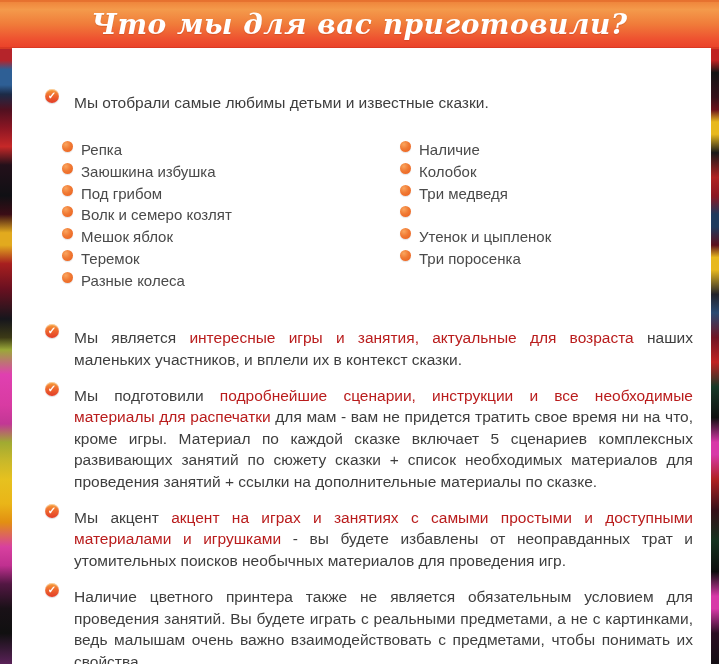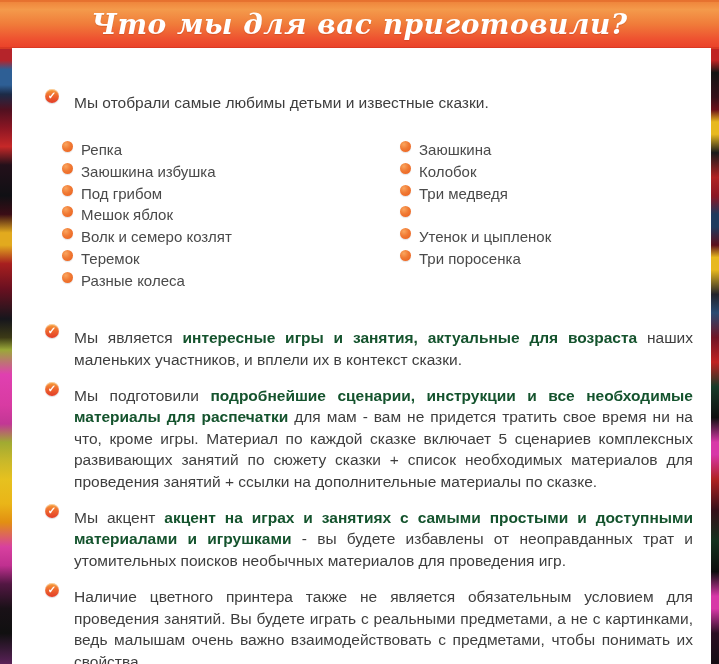--- a/index.html
+++ b/index.html
@@ -63,21 +63,21 @@
     flex:0 0 auto;width:14px;height:14px;margin:3px 9px 0 0;
     border-radius:50%;
     background:linear-gradient(180deg,#f7a238 0%,#ef6a2e 45%,#e23c28 100%);
     box-shadow:inset 0 1px 1px rgba(255,255,255,.55), 0 1px 1px rgba(0,0,0,.15);
     color:#fff;font-size:10px;font-weight:bold;line-height:14px;text-align:center;
   }
   .para-text{
     margin:6px;font-size:15.5px;line-height:21.4px;color:#3e3e3e;
     text-align:justify;
   }
-  .para-text .bold{font-weight:bold;color:#14532d;}
+  .para-text .bold{font-weight:normal;color:#b91c1c;}
 
   
   .tales{display:flex;margin:0 0 28px 17px;}
   .tales ul{list-style:none;margin:0;padding:0;}
   .tales-col-left{width:338px;flex:0 0 auto;}
   .tales-col-right{flex:1 1 auto;}
   .tale{display:flex;align-items:flex-start;height:21.7px;}
   .dot-icon{
     flex:0 0 auto;width:11px;height:11px;margin-right:8px;border-radius:50%;
     background:radial-gradient(circle at 35% 30%, #faa55e 0%, #f07a34 45%, #ea5c1c 100%);
@@ -117,42 +117,42 @@
       <span class="tale-label">Заюшкина избушка</span>
     </li>
 
     <li class="tale">
       <span class="dot-icon"></span>
       <span class="tale-label">Под грибом</span>
     </li>
 
     <li class="tale">
       <span class="dot-icon"></span>
+      <span class="tale-label">Волк и семеро козлят</span>
+    </li>
+
+    <li class="tale">
+      <span class="dot-icon"></span>
       <span class="tale-label">Мешок яблок</span>
-    </li>
-
-    <li class="tale">
-      <span class="dot-icon"></span>
-      <span class="tale-label">Волк и семеро козлят</span>
     </li>
 
     <li class="tale">
       <span class="dot-icon"></span>
       <span class="tale-label">Теремок</span>
     </li>
 
     <li class="tale">
       <span class="dot-icon"></span>
       <span class="tale-label">Разные колеса</span>
     </li>
   </ul>
       <ul class="tales-col-right" id="tales-right">
     <li class="tale">
       <span class="dot-icon"></span>
-      <span class="tale-label">Заюшкина</span>
+      <span class="tale-label">Наличие</span>
     </li>
 
     <li class="tale">
       <span class="dot-icon"></span>
       <span class="tale-label">Колобок</span>
     </li>
 
     <li class="tale">
       <span class="dot-icon"></span>
       <span class="tale-label">Три медведя</span>

